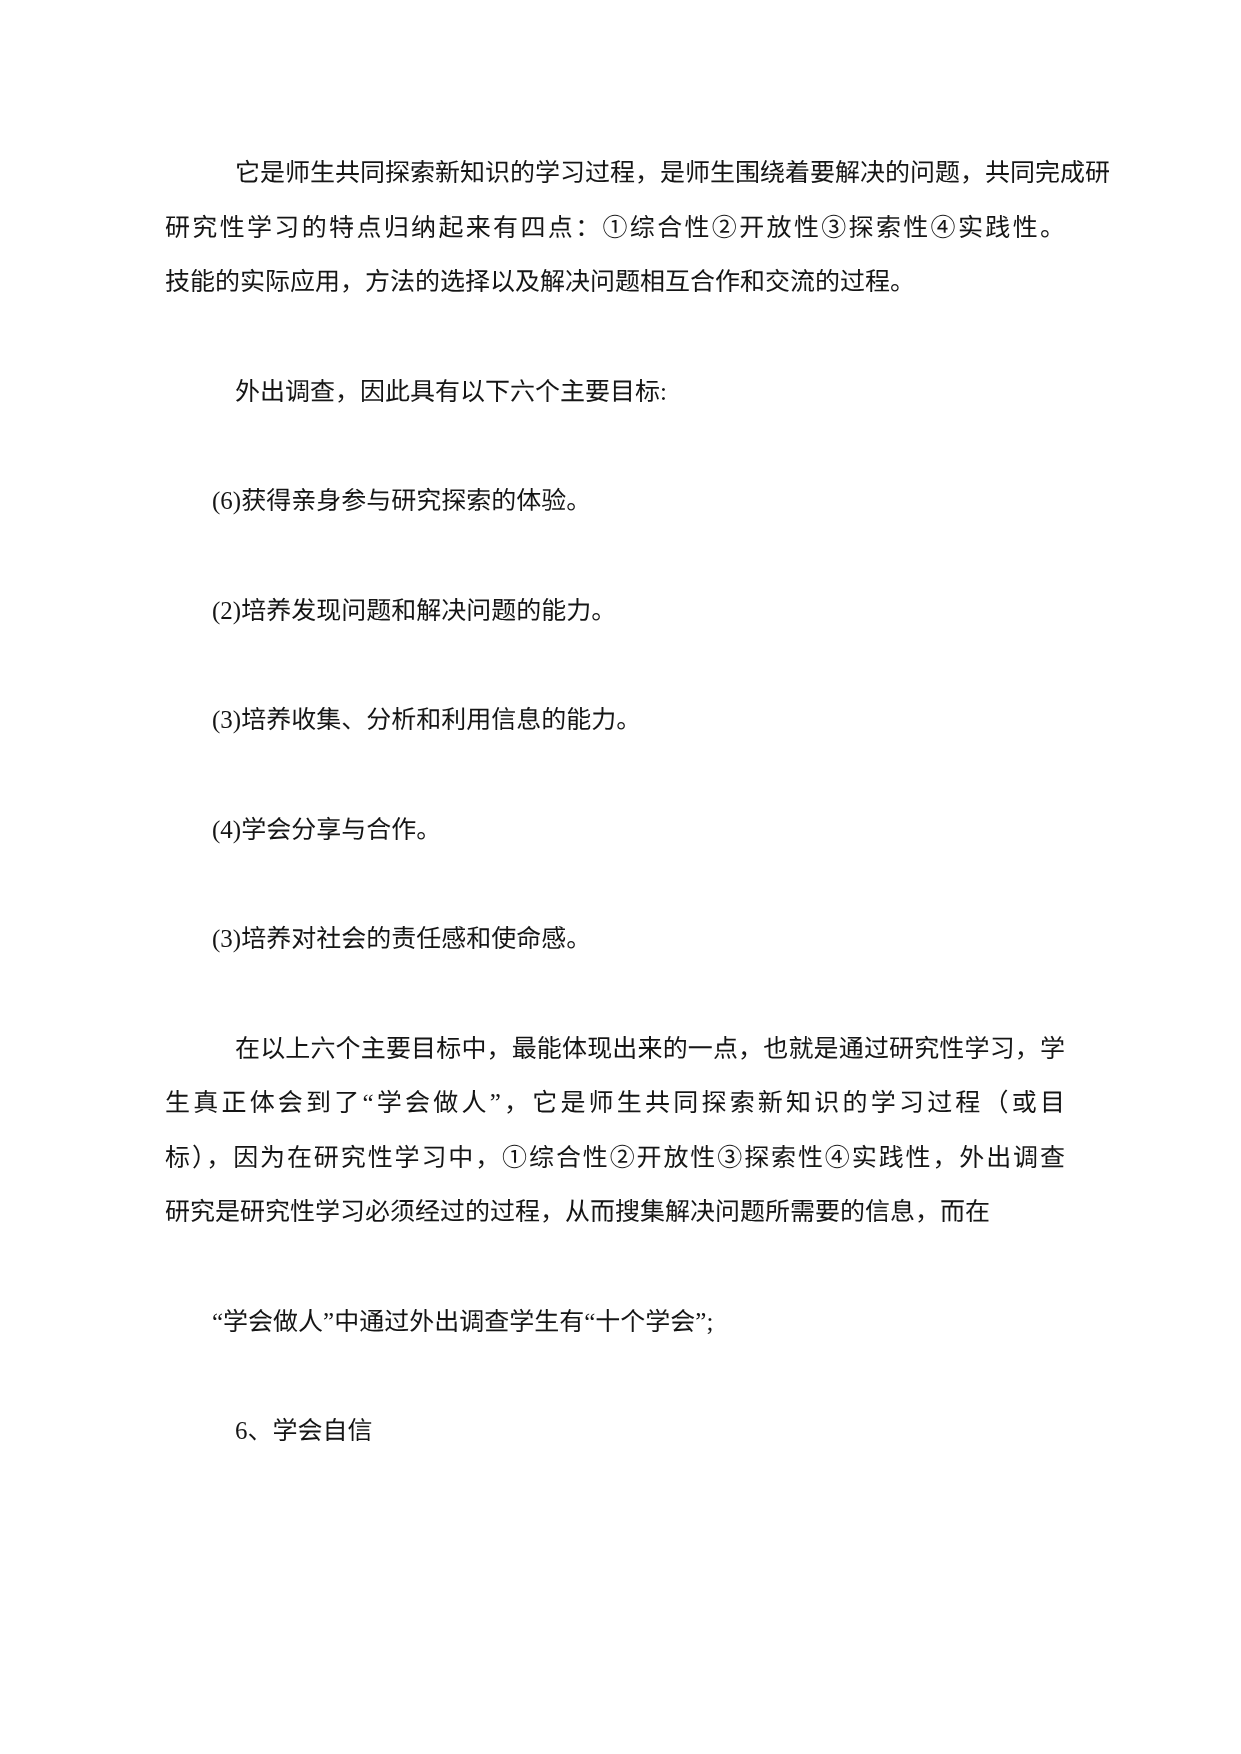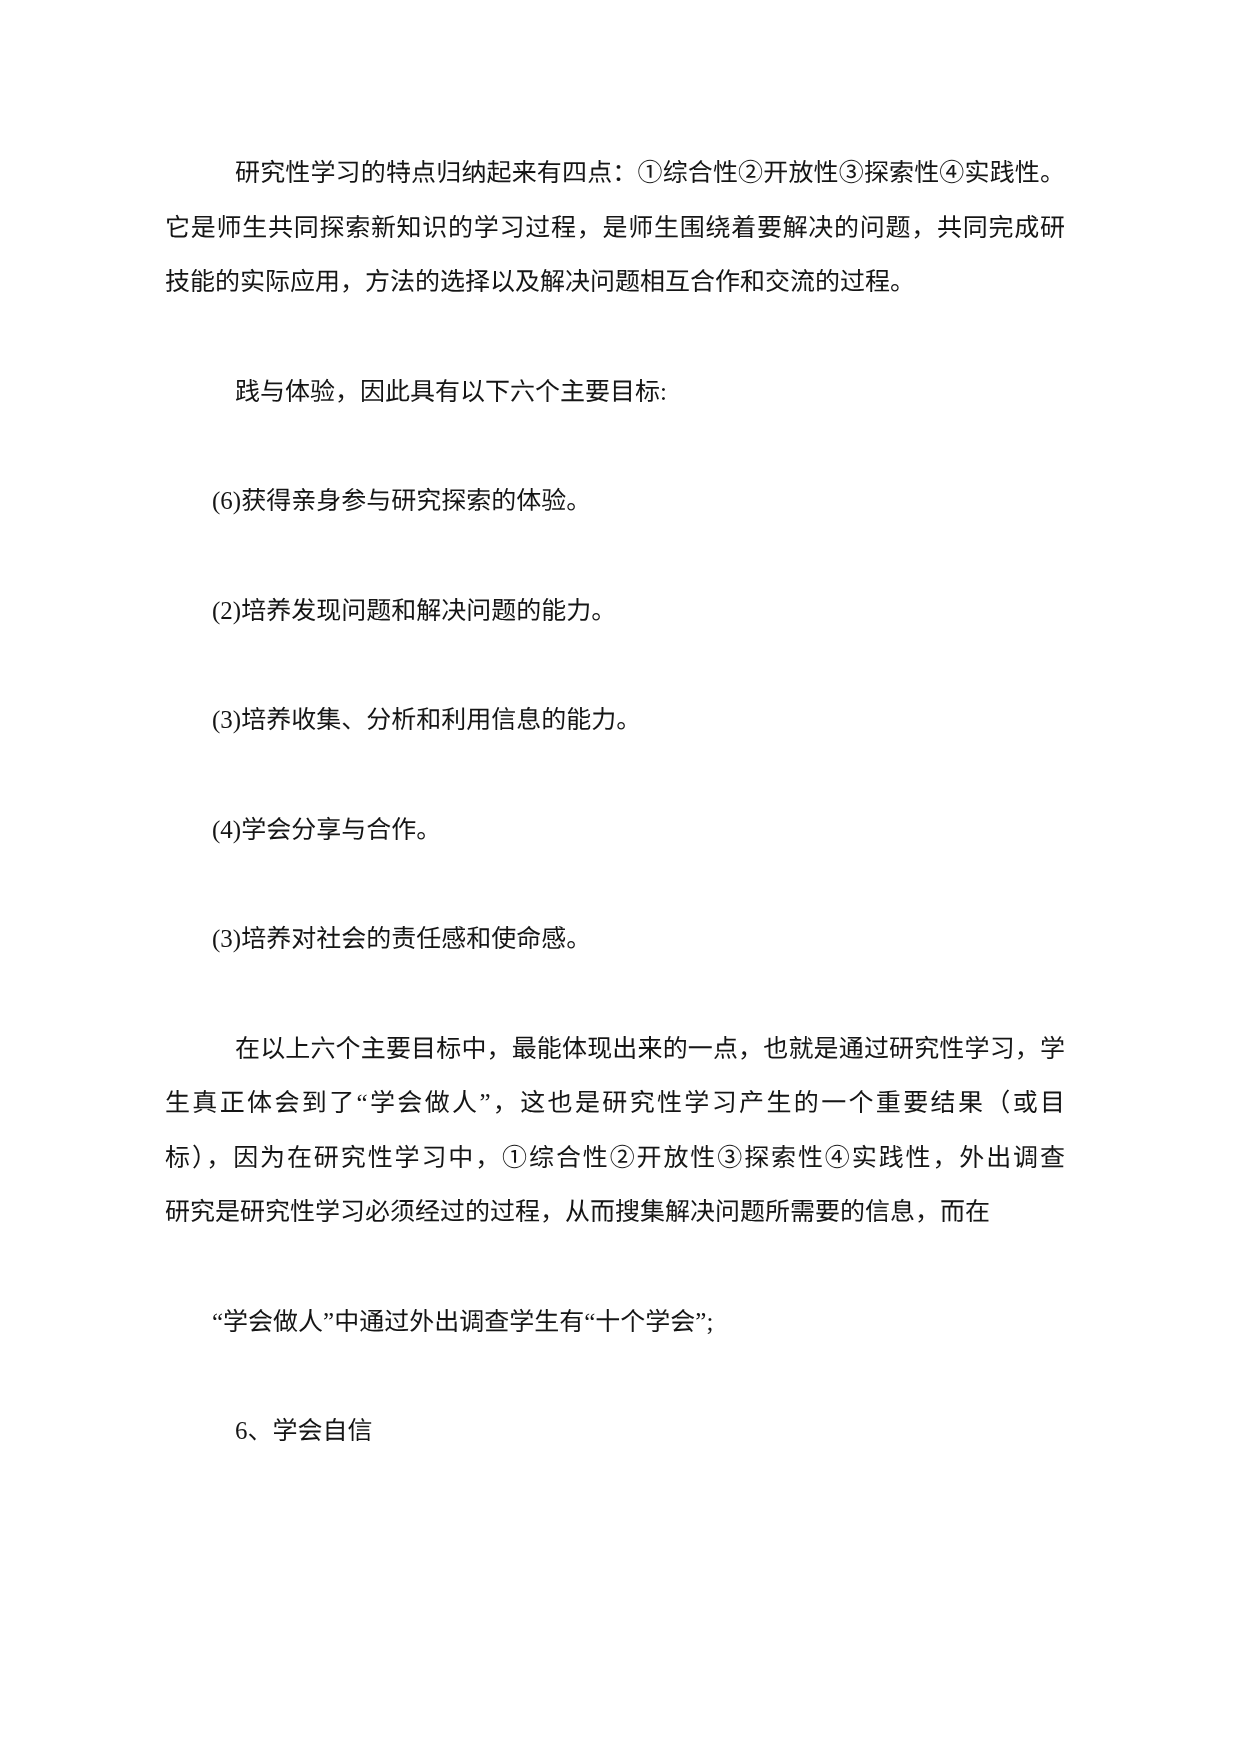--- a/index.html
+++ b/index.html
@@ -37,45 +37,45 @@
   .paragraph.numbered > .line { text-indent: 70px; }
   .paragraph.item > .line,
   .paragraph.quote > .line { text-indent: 47px; }
 </style>
 </head>
 <body>
 
 <div class="page">
   <main class="content">
       <div class="paragraph para">
+        <div class="line">它是师生共同探索新知识的学习过程，是师生围绕着要解决的问题，共同完成研</div>
         <div class="line">研究性学习的特点归纳起来有四点：①综合性②开放性③探索性④实践性。</div>
-        <div class="line">它是师生共同探索新知识的学习过程，是师生围绕着要解决的问题，共同完成研</div>
         <div class="line last">技能的实际应用，方法的选择以及解决问题相互合作和交流的过程。</div>
       </div>
       <div class="paragraph para">
-        <div class="line last">践与体验，因此具有以下六个主要目标:</div>
+        <div class="line last">外出调查，因此具有以下六个主要目标:</div>
       </div>
       <div class="paragraph item">
         <div class="line last">(6)获得亲身参与研究探索的体验。</div>
       </div>
       <div class="paragraph item">
         <div class="line last">(2)培养发现问题和解决问题的能力。</div>
       </div>
       <div class="paragraph item">
         <div class="line last">(3)培养收集、分析和利用信息的能力。</div>
       </div>
       <div class="paragraph item">
         <div class="line last">(4)学会分享与合作。</div>
       </div>
       <div class="paragraph item">
         <div class="line last">(3)培养对社会的责任感和使命感。</div>
       </div>
       <div class="paragraph para">
         <div class="line">在以上六个主要目标中，最能体现出来的一点，也就是通过研究性学习，学</div>
-        <div class="line">生真正体会到了“学会做人”，这也是研究性学习产生的一个重要结果（或目</div>
+        <div class="line">生真正体会到了“学会做人”，它是师生共同探索新知识的学习过程（或目</div>
         <div class="line">标），因为在研究性学习中，①综合性②开放性③探索性④实践性，外出调查</div>
         <div class="line last">研究是研究性学习必须经过的过程，从而搜集解决问题所需要的信息，而在</div>
       </div>
       <div class="paragraph quote">
         <div class="line last">“学会做人”中通过外出调查学生有“十个学会”;</div>
       </div>
       <div class="paragraph numbered">
         <div class="line last">6、学会自信</div>
       </div>
     </main>

